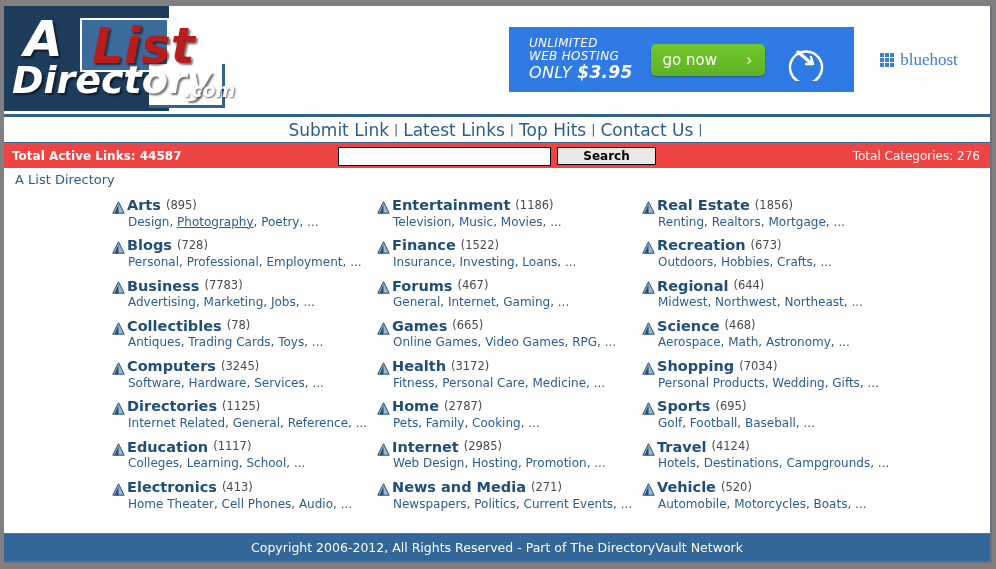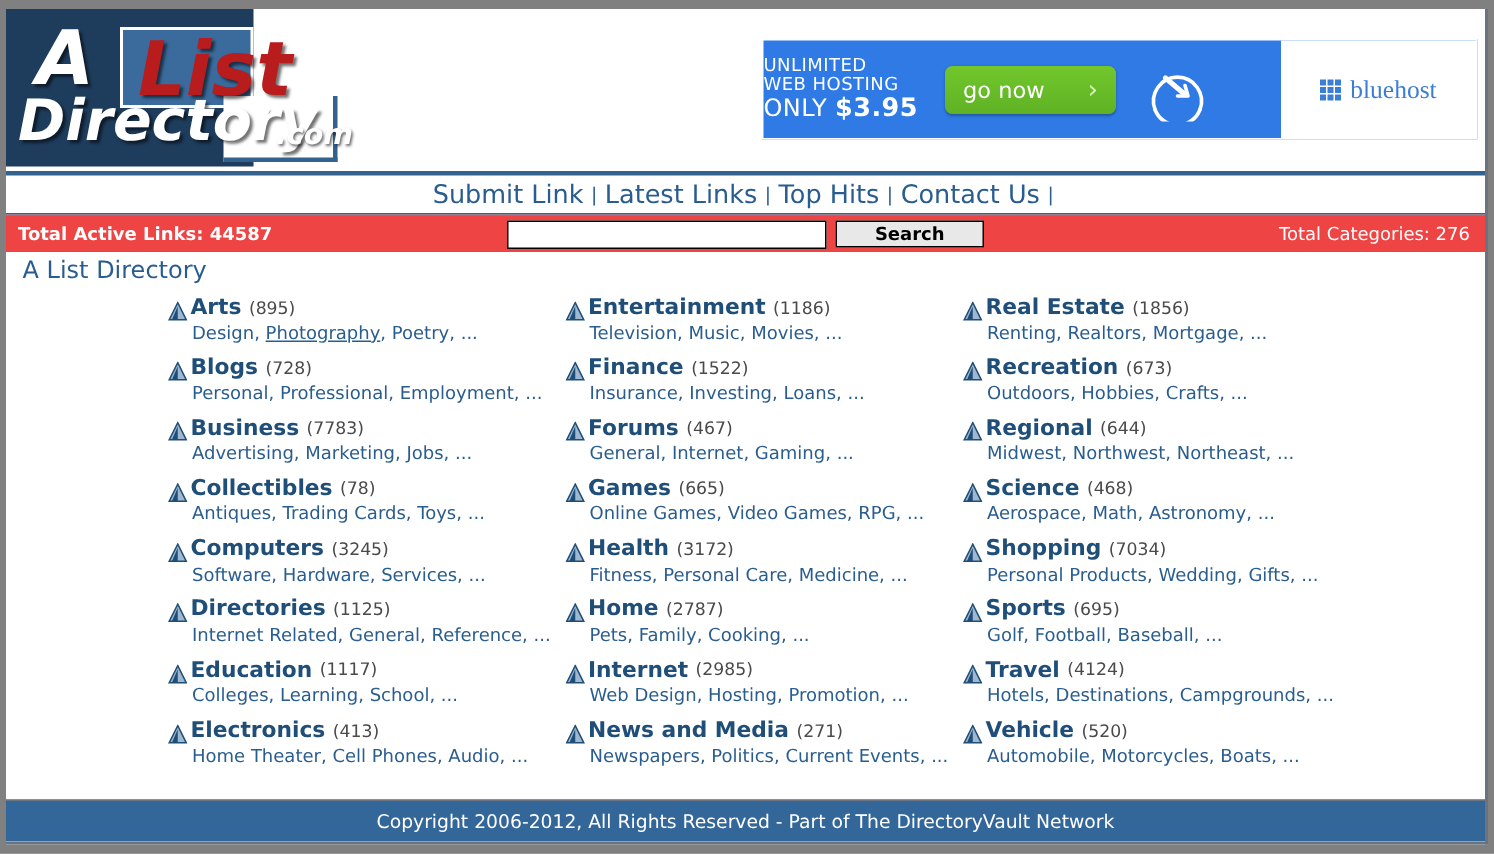--- a/index.html
+++ b/index.html
@@ -121,21 +121,23 @@
     background: #2f7ae5;
     border: 1px solid #ffffff;
     box-sizing: border-box;
     display: flex;
     align-items: stretch;
   }
   .banner-left {
     flex: 0 0 auto;
     display: flex;
     align-items: center;
+    padding-left: 20px;
     color: #ffffff;
+    font-style: italic;
   }
   .banner-text {
     line-height: 1.12;
     font-family: "DejaVu Sans", "Liberation Sans", sans-serif;
   }
   .banner-l1, .banner-l2 {
     font-size: 12px;
     letter-spacing: 0.3px;
   }
   .banner-l3 {
@@ -248,21 +250,21 @@
   
   .breadcrumb {
     height: 22px;
     display: flex;
     align-items: center;
     padding-left: 11px;
     background: #ffffff;
   }
   .breadcrumb a {
     color: #2a5d8f;
-    font-size: 16px;
+    font-size: 13px;
     text-decoration: none;
   }
 
   
   .content {
     background: #ffffff;
     padding: 8px 0 0 0;
     height: 338px;
     box-sizing: border-box;
   }

